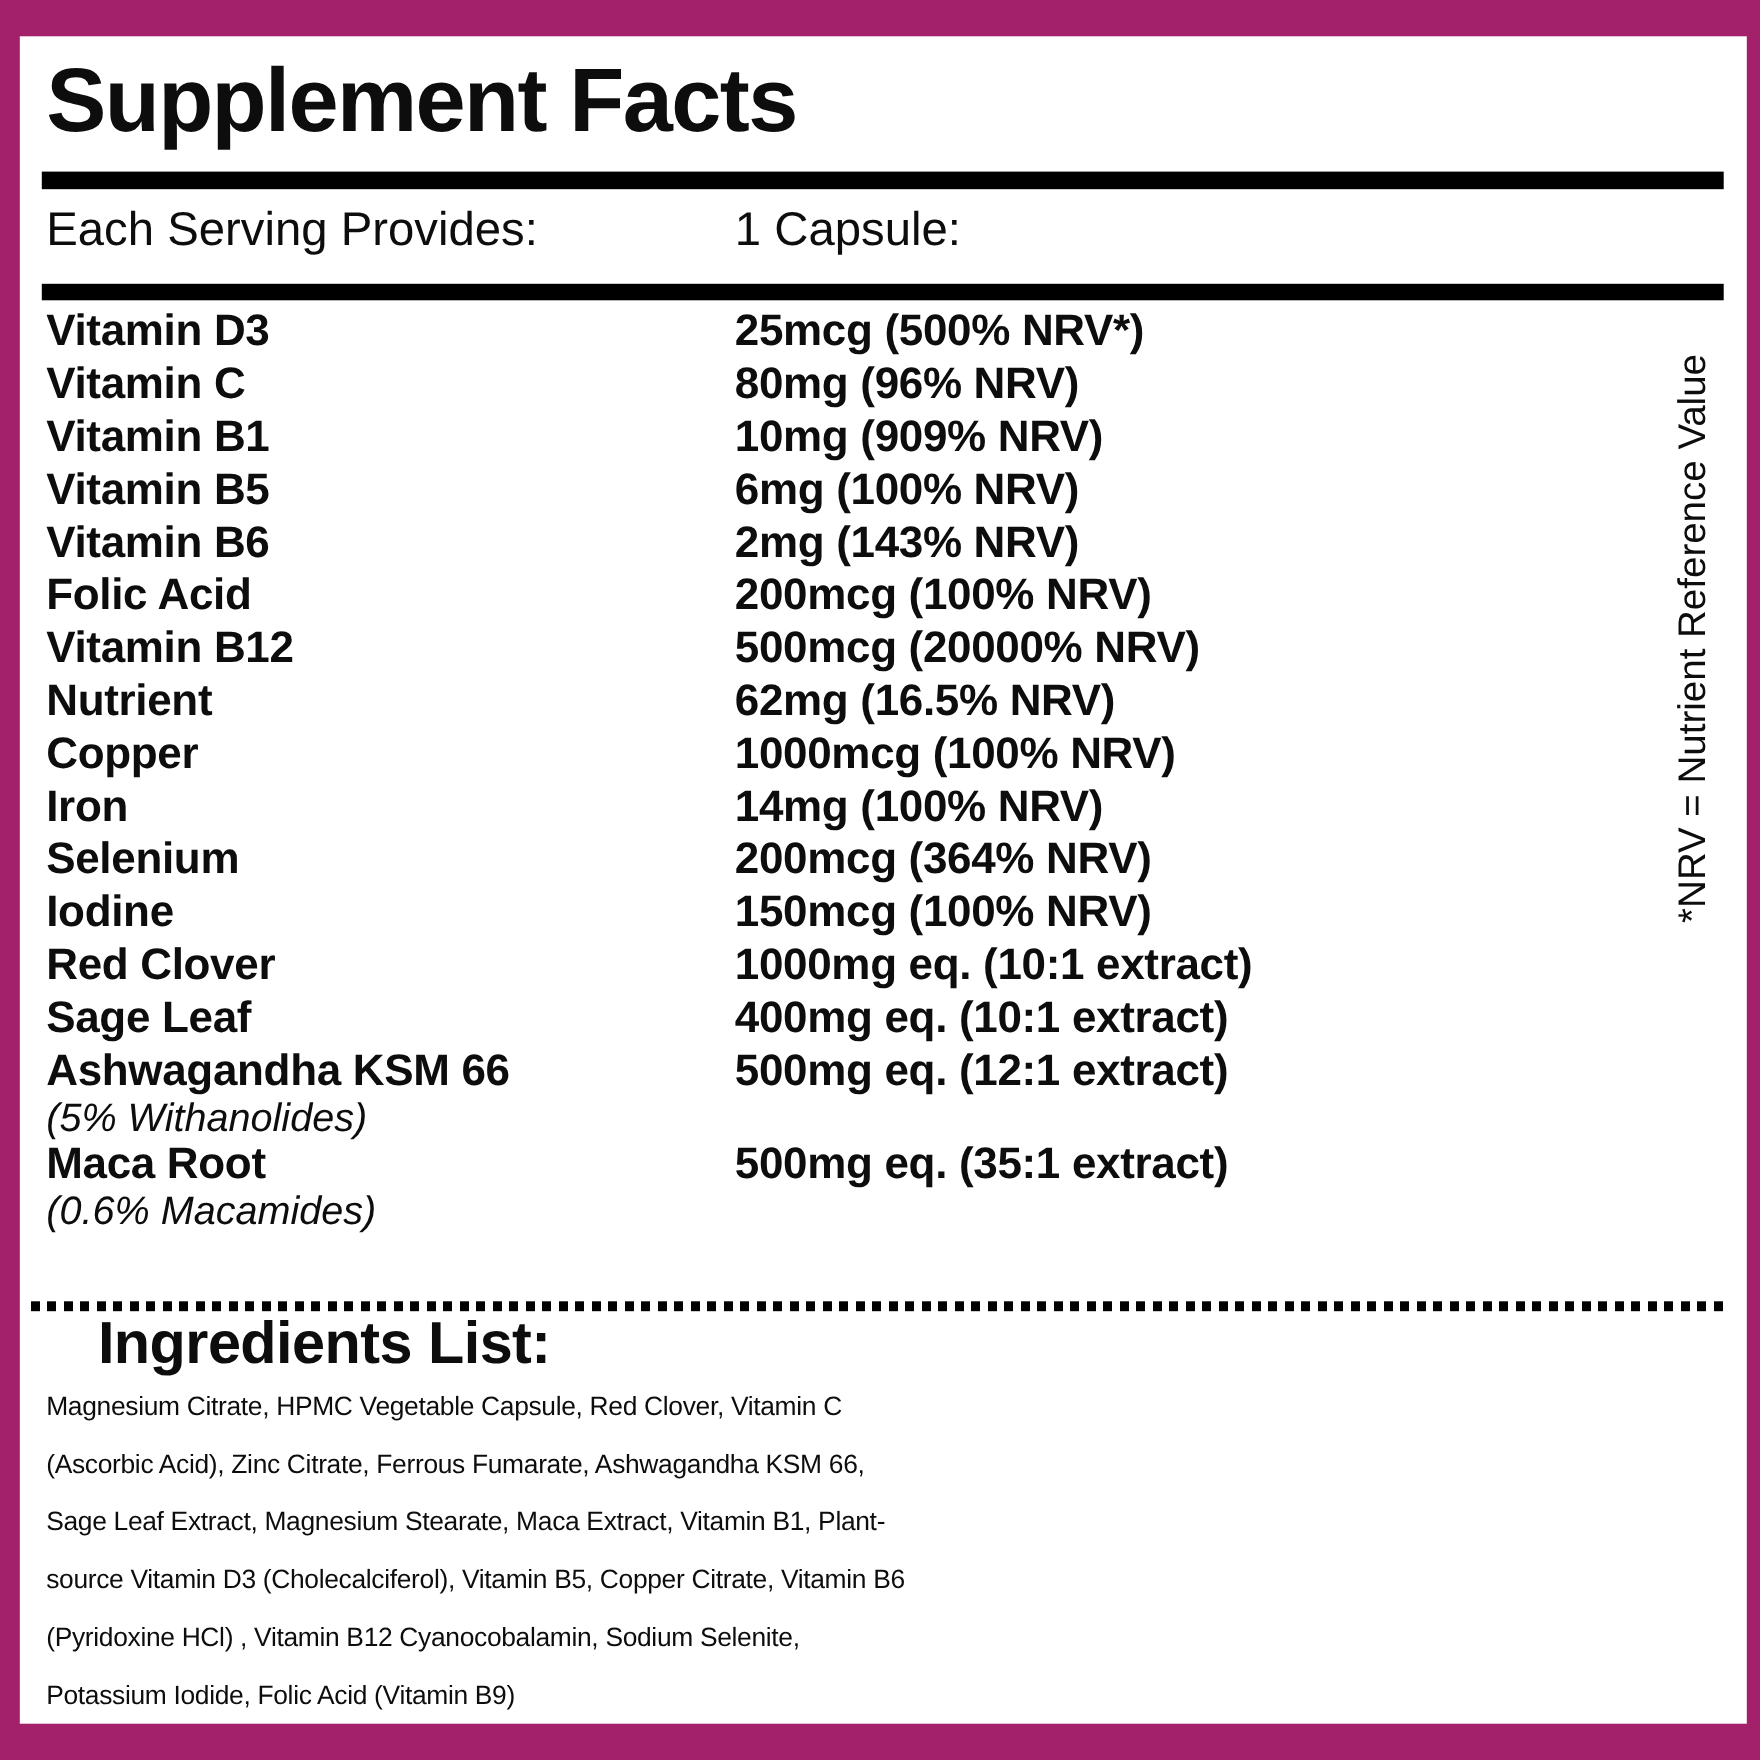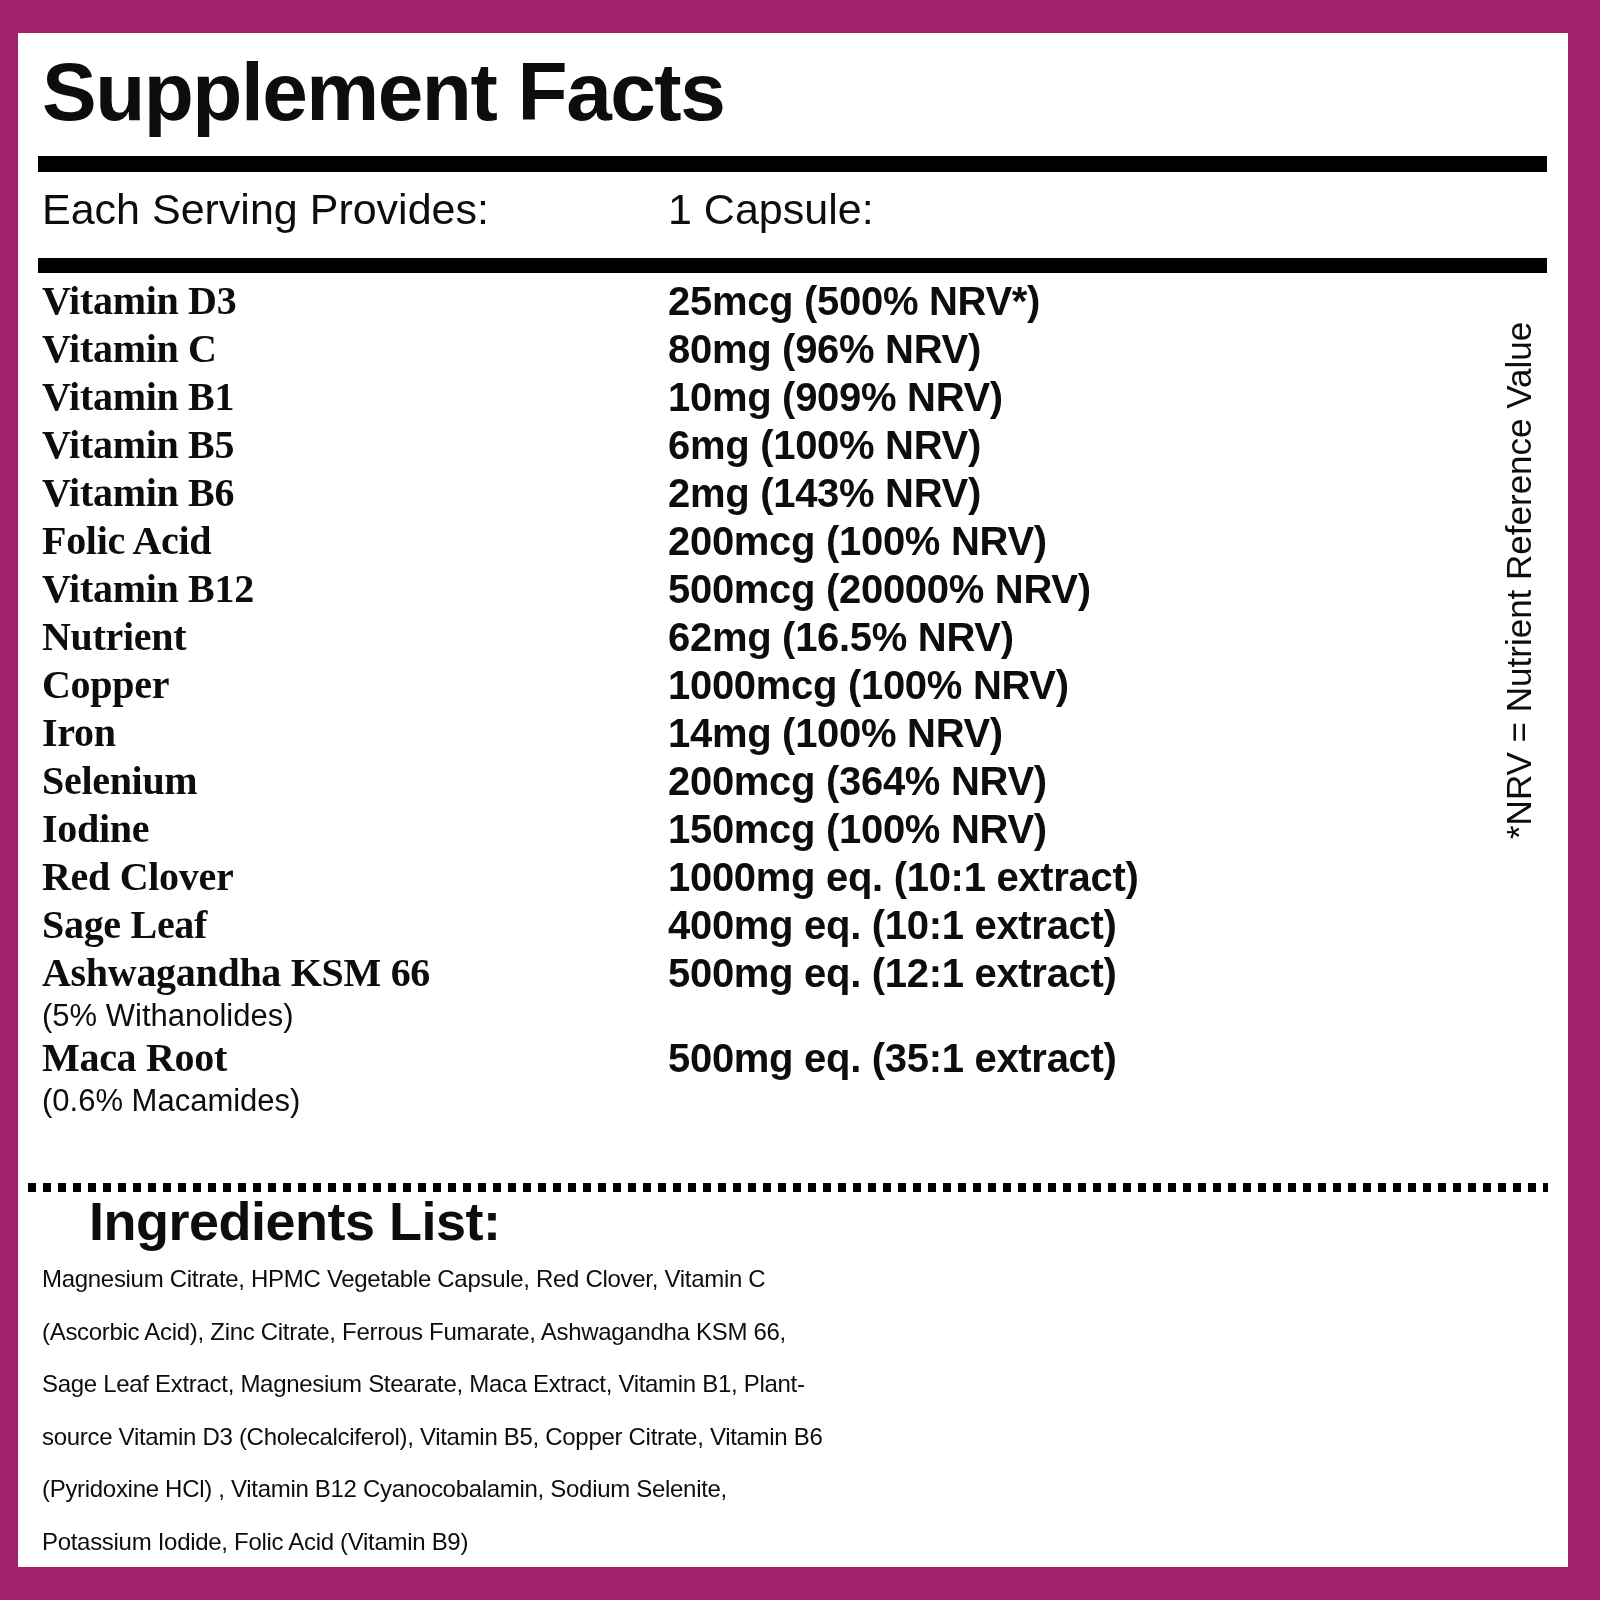--- a/index.html
+++ b/index.html
@@ -9,20 +9,21 @@
     background: #A3206B;
     font-family: "Liberation Sans", "DejaVu Sans", sans-serif;
     color: #0d0d0d;
     overflow: hidden;
   }
   .panel {
     position: absolute;
     left: 18px; top: 33px;
     width: 1550px; height: 1534px;
     background: #ffffff;
+    padding-left: 20px;
   }
   .title {
     position: absolute;
     left: 24px; top: 16px;
     font-size: 82px;
     font-weight: 700;
     letter-spacing: -1.5px;
     line-height: 1.05;
     white-space: nowrap;
   }
@@ -43,28 +44,29 @@
     left: 24px; right: 46px; top: 244px;
   }
   .nrow {
     display: flex;
     line-height: 48px;
     font-size: 40px;
     font-weight: 700;
     letter-spacing: -0.3px;
     white-space: nowrap;
   }
-  .nname { width: 626px; flex: none; font-family: Liberation Serif, serif; }
+  .nname { width: 626px; flex: none; }
   .namt  { flex: 1; }
   .nnote {
-    font-size: 31px;
+    font-size: 36px;
     font-weight: 400;
     line-height: 37px;
     letter-spacing: 0;
     white-space: nowrap;
+    font-style: italic;
   }
   .nrv-vertical {
     position: absolute;
     top: 250px; right: 28px;
     height: 556px; width: 42px;
     writing-mode: vertical-rl;
     transform: rotate(180deg);
     font-size: 35px;
     font-weight: 500;
     line-height: 42px;

